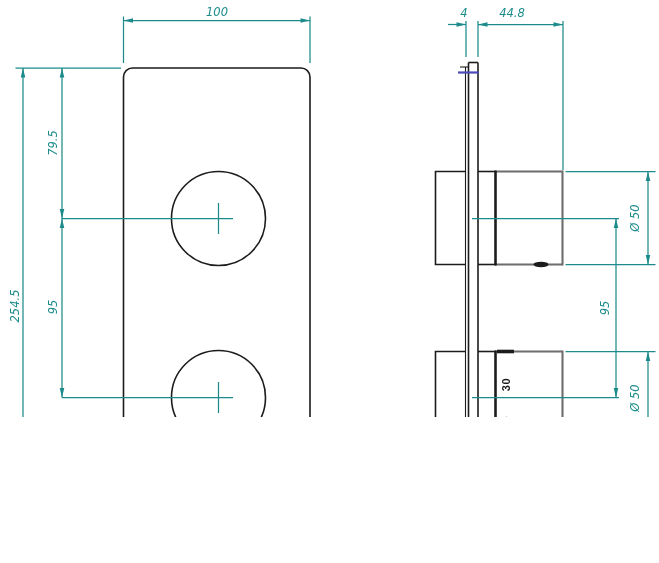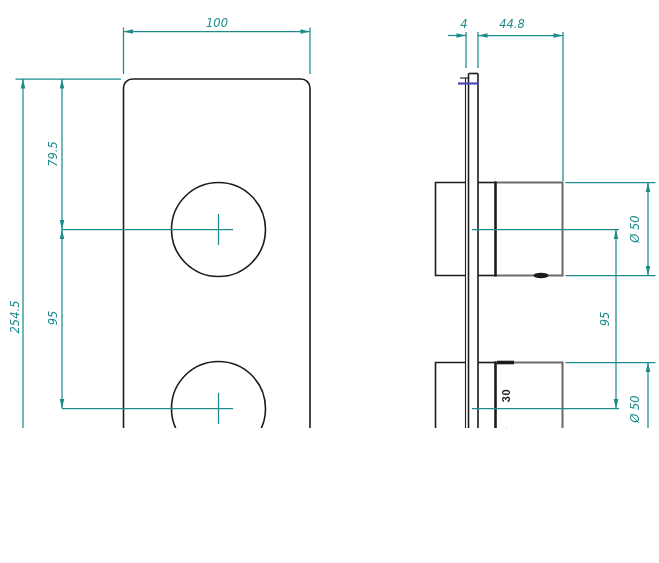--- a/index.html
+++ b/index.html
@@ -1,17 +1,17 @@
 <!DOCTYPE html>
 <html style="--dimension: #1d8b8b; --line-black: #1c1c1c; --line-gray: #6d6d6d; --accent-blue: #4a4ab8; --background: #ffffff;"><head>
 <meta charset="utf-8">
 <style>
   html,body{margin:0;padding:0;background:#fff;}
   .stage{position:relative;width:659px;height:417px;background:var(--background,#fff);
-         font-family:"DejaVu Sans",sans-serif;margin-top:11px;}
+         font-family:"DejaVu Sans",sans-serif;}
   svg{display:block;}
   .dim      {stroke:var(--dimension);stroke-width:1.25;fill:none;}
   .dim-arrow{fill:var(--dimension);stroke:none;}
   .dim-text {fill:var(--dimension);font:italic 11.5px "DejaVu Sans",sans-serif;}
   .outline  {stroke:var(--line-black);stroke-width:1.6;fill:none;}
   .thin     {stroke:var(--line-black);stroke-width:1.1;fill:none;}
   .grayline {stroke:var(--line-gray);stroke-width:2.1;fill:none;}
   .darkline {stroke:var(--line-black);stroke-width:2.6;fill:none;}
   .tickline {stroke:var(--line-black);stroke-width:3.6;fill:none;}
   .blueline {stroke:var(--accent-blue);stroke-width:2.2;fill:none;}

